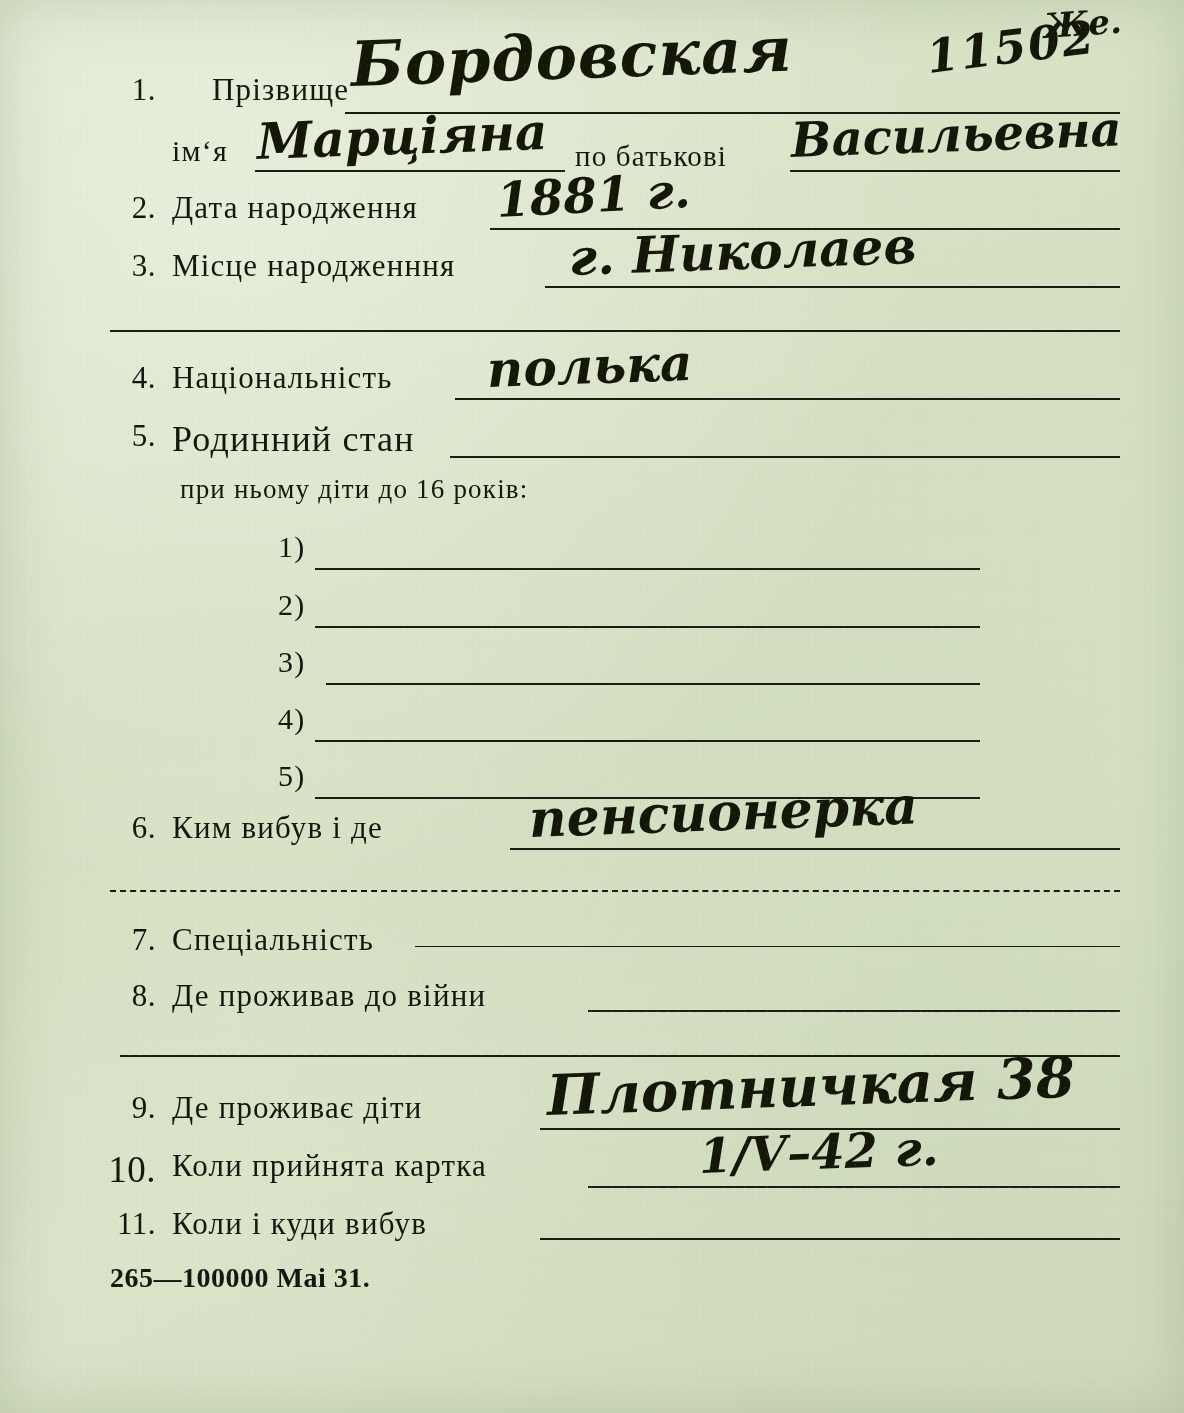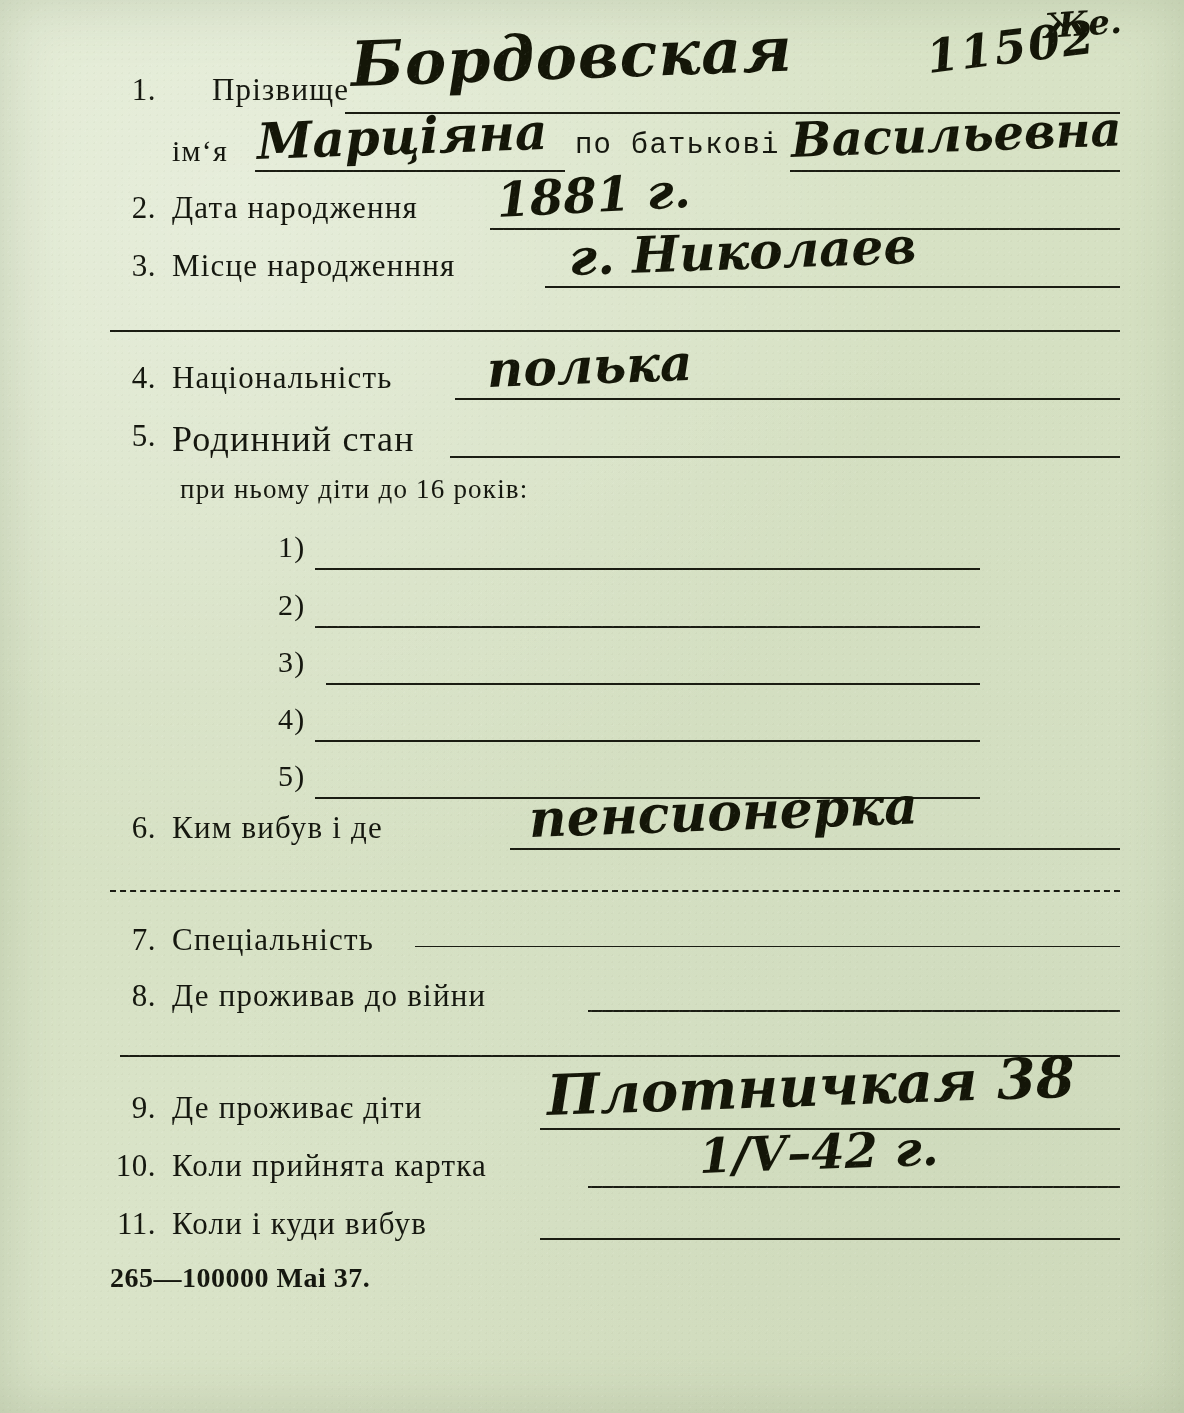--- a/index.html
+++ b/index.html
@@ -102,21 +102,21 @@
 
   <div class="num" style="left:110px; top:72px; width:46px; font-size:31px;">1.</div>
   <div class="lbl" style="left:172px; top:72px; font-size:31px;margin-left:40px;">Прізвище</div>
   <div class="rule" style="left:345px; top:112px; width:775px;"></div>
   <div class="hw" style="left:352px; top:28px; font-size:62px; letter-spacing:1px; transform:rotate(-2deg);">Бордовская</div>
 
   <div class="lbl" style="left:172px; top:134px; font-size:30px;">ім‘я</div>
   <div class="rule" style="left:255px; top:170px; width:310px;"></div>
   <div class="hw" style="left:258px; top:112px; font-size:50px; transform:rotate(-2deg);">Марціяна</div>
 
-  <div class="lbl" style="left:575px; top:129px; font-size:29px;font-family:Liberation Mono, monospace;">по батькові</div>
+  <div class="lbl" style="left:575px; top:140px; font-size:29px;">по батькові</div>
   <div class="rule" style="left:790px; top:170px; width:330px;"></div>
   <div class="hw" style="left:792px; top:112px; font-size:48px; transform:rotate(-2deg);">Васильевна</div>
 
   <div class="num" style="left:110px; top:190px; width:46px; font-size:31px;">2.</div>
   <div class="lbl" style="left:172px; top:190px; font-size:31px;">Дата народження</div>
   <div class="rule" style="left:490px; top:228px; width:630px;"></div>
   <div class="hw" style="left:498px; top:172px; font-size:48px; transform:rotate(-3deg);">1881 г.</div>
 
   <div class="num" style="left:110px; top:248px; width:46px; font-size:31px;">3.</div>
   <div class="lbl" style="left:172px; top:248px; font-size:31px;">Місце народженння</div>
@@ -166,23 +166,23 @@
   <div class="lbl" style="left:172px; top:978px; font-size:31px;">Де проживав до війни</div>
   <div class="rule" style="left:588px; top:1010px; width:532px;"></div>
 
   <div class="rule" style="left:120px; top:1055px; width:1000px;"></div>
 
   <div class="num" style="left:110px; top:1090px; width:46px; font-size:31px;">9.</div>
   <div class="lbl" style="left:172px; top:1090px; font-size:31px;">Де проживає діти</div>
   <div class="rule" style="left:540px; top:1128px; width:580px;"></div>
   <div class="hw" style="left:548px; top:1062px; font-size:56px; transform:rotate(-2deg);">Плотничкая 38</div>
 
-  <div class="num" style="left:100px; top:1148px; width:56px; font-size:31px;">10.</div>
+  <div class="num" style="left:100px; top:1148px; width:56px; font-size:37px;">10.</div>
   <div class="lbl" style="left:172px; top:1148px; font-size:31px;">Коли прийнята картка</div>
   <div class="rule" style="left:588px; top:1186px; width:532px;"></div>
   <div class="hw" style="left:700px; top:1128px; font-size:48px; transform:rotate(-2deg);">1/V–42 г.</div>
 
   <div class="num" style="left:100px; top:1206px; width:56px; font-size:31px;">11.</div>
   <div class="lbl" style="left:172px; top:1206px; font-size:31px;">Коли і куди вибув</div>
   <div class="rule" style="left:540px; top:1238px; width:580px;"></div>
 
-  <div class="footer" style="left:110px; top:1262px; font-size:28px;">265—100000 Mai 37.</div>
+  <div class="footer" style="left:110px; top:1262px; font-size:28px;">265—100000 Mai 31.</div>
 </div>
 
 </body></html>

